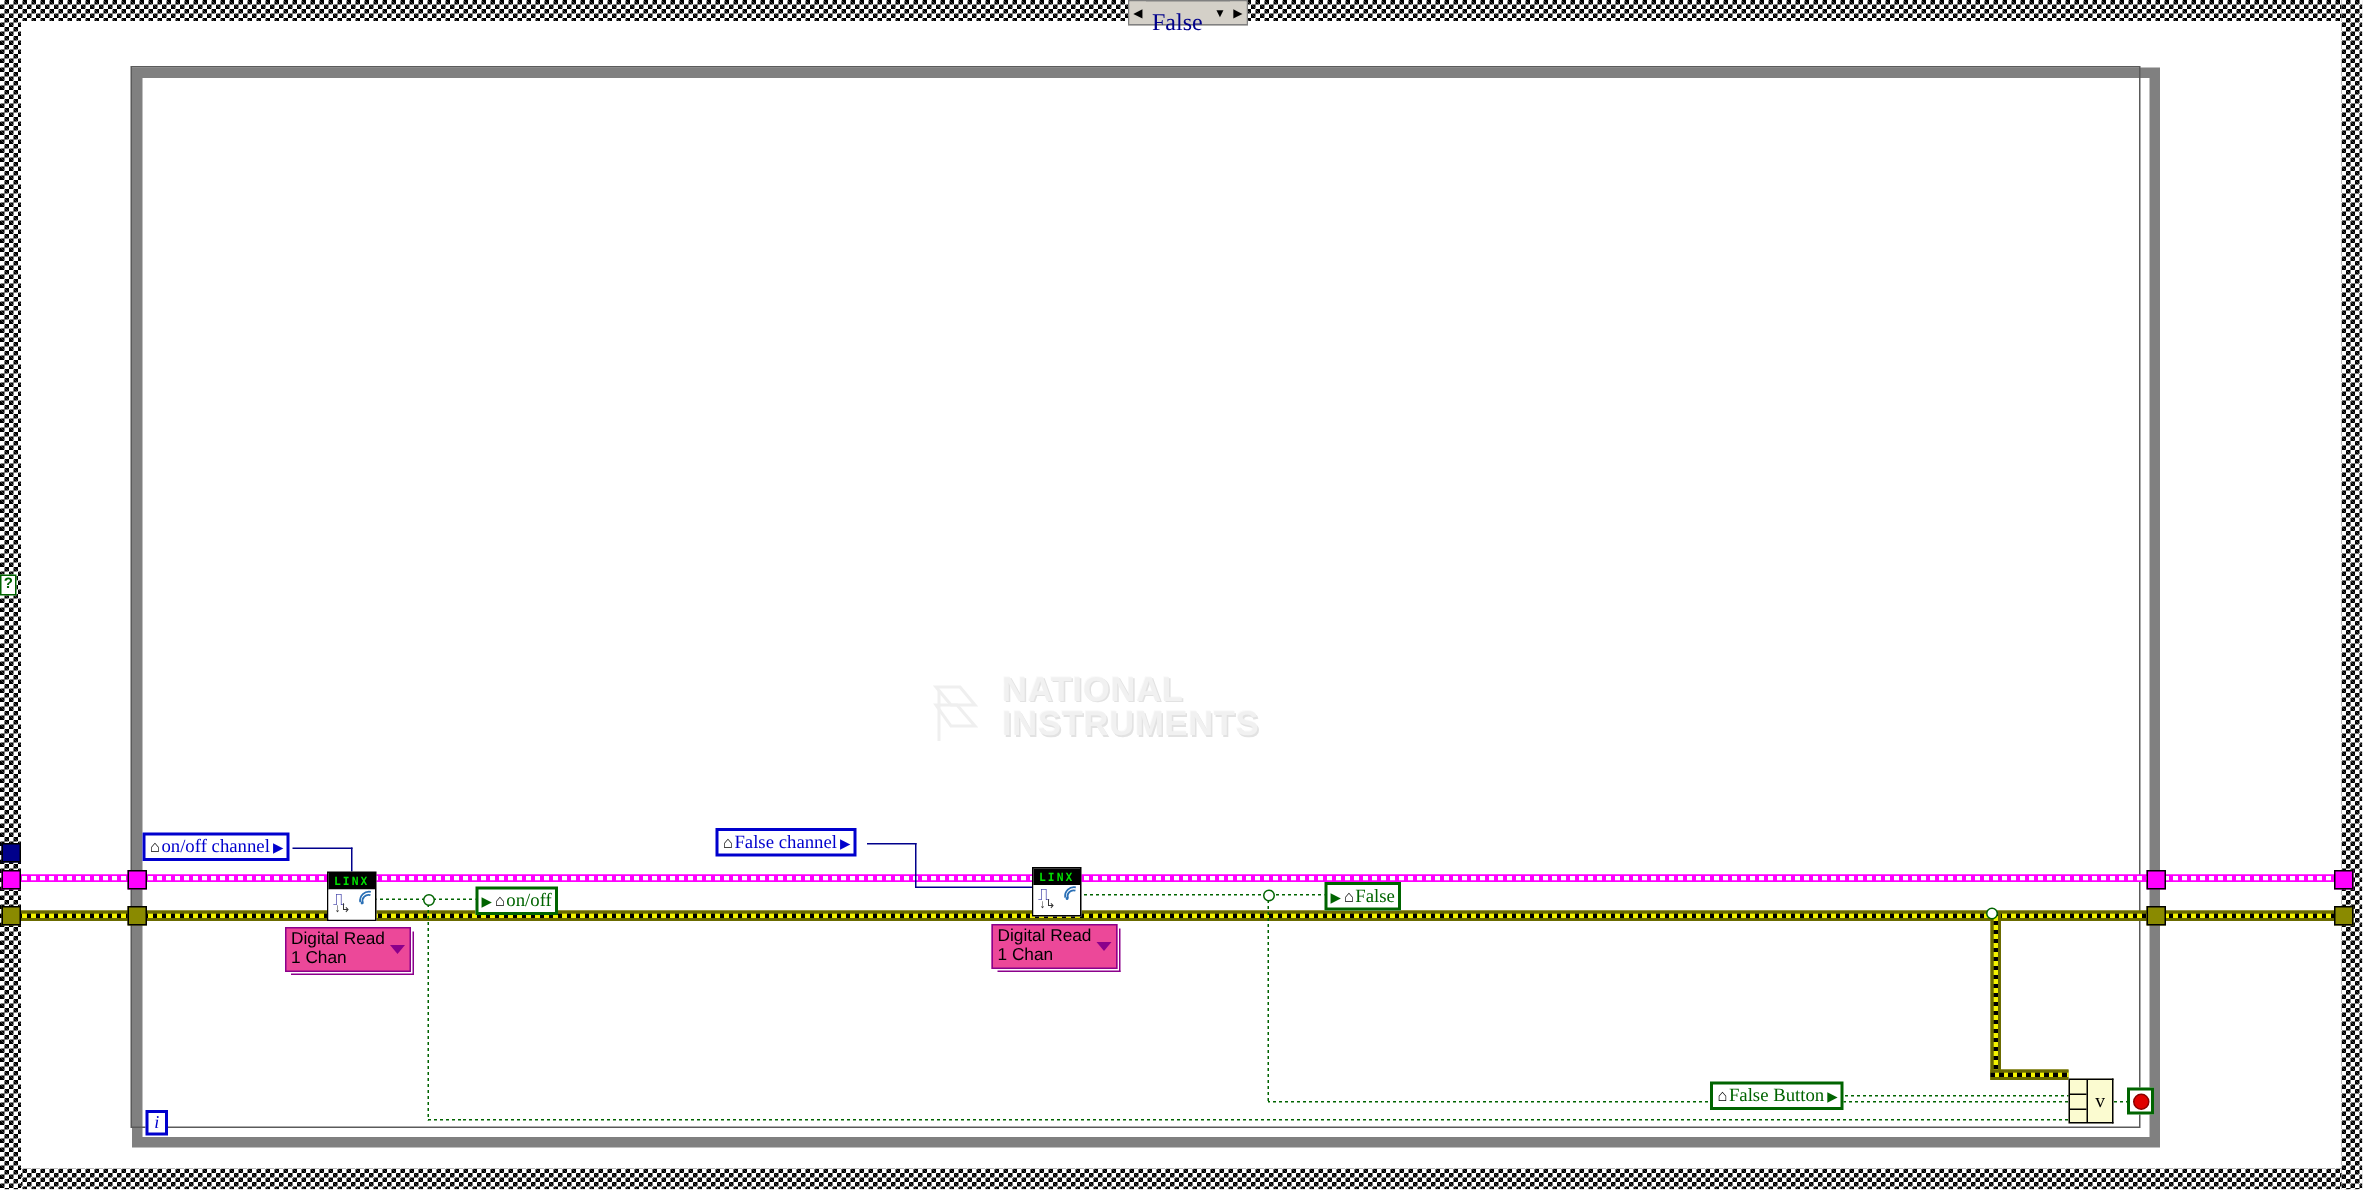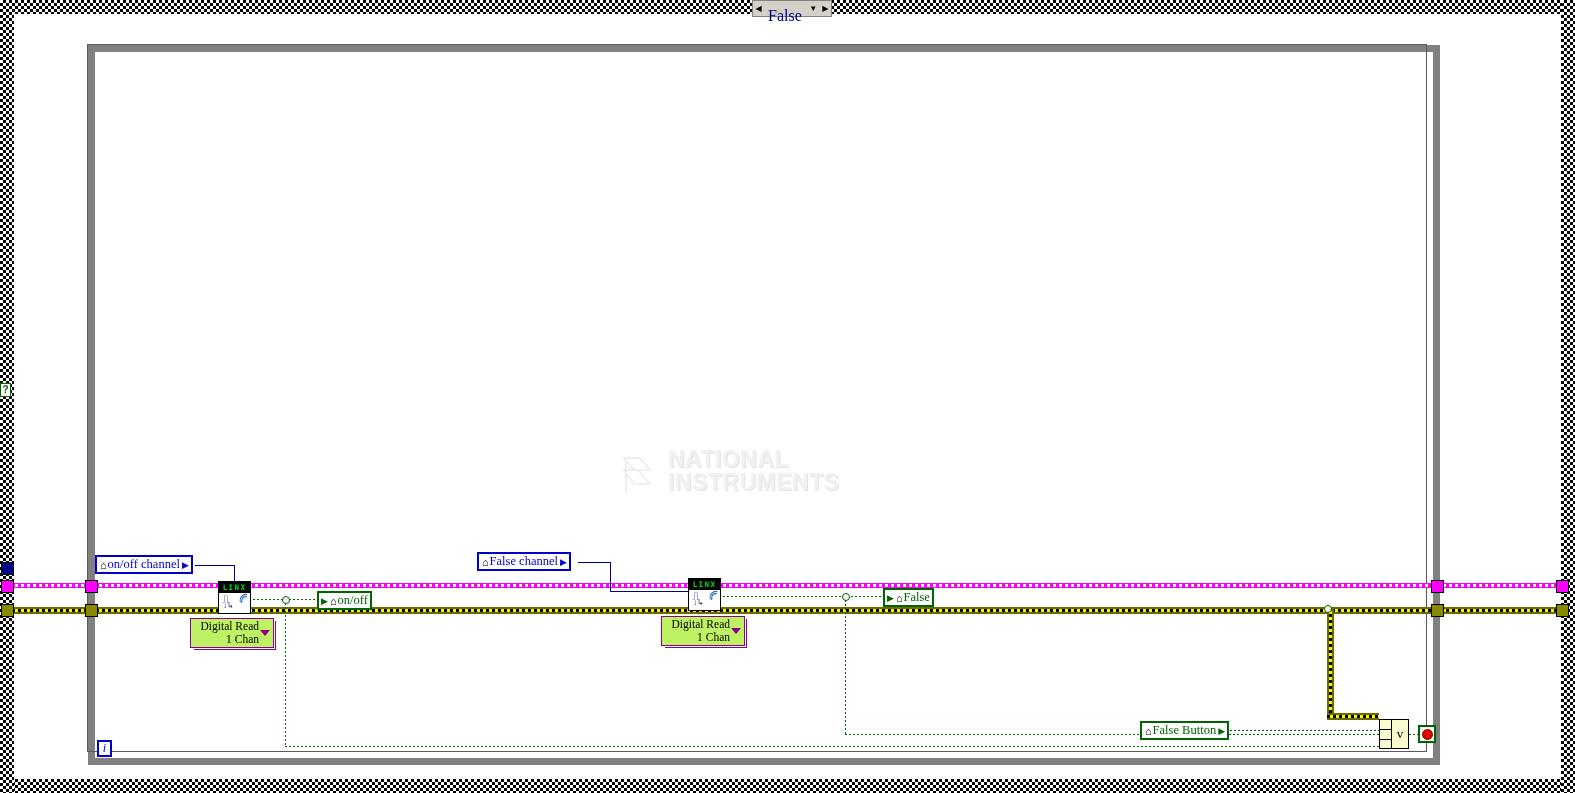--- a/index.html
+++ b/index.html
@@ -262,29 +262,29 @@
     right: 1px; top: 0px;
     font-size: 9px;
     color: #2a6fb5;
     transform: rotate(-20deg);
   }
 
   
   .poly {
     position: absolute;
     border: 1px solid #8b008b;
-    background: #bef264;
+    background: #ec4899;
     box-sizing: border-box;
     z-index: 22;
     padding: 1px 14px 1px 3px;
     font-size: 11.5px;
     color: #000;
     line-height: 13px;
-    text-align: right;
-    font-family: Liberation Serif, serif;
+    text-align: left;
+    font-family: Liberation Sans, sans-serif;
   }
   .poly::after {
     content: "";
     position: absolute;
     right: -3px; top: 2px; bottom: -3px; left: 3px;
     border-right: 1px solid #8b008b;
     border-bottom: 1px solid #8b008b;
     pointer-events: none;
   }
   .poly-arrow {

